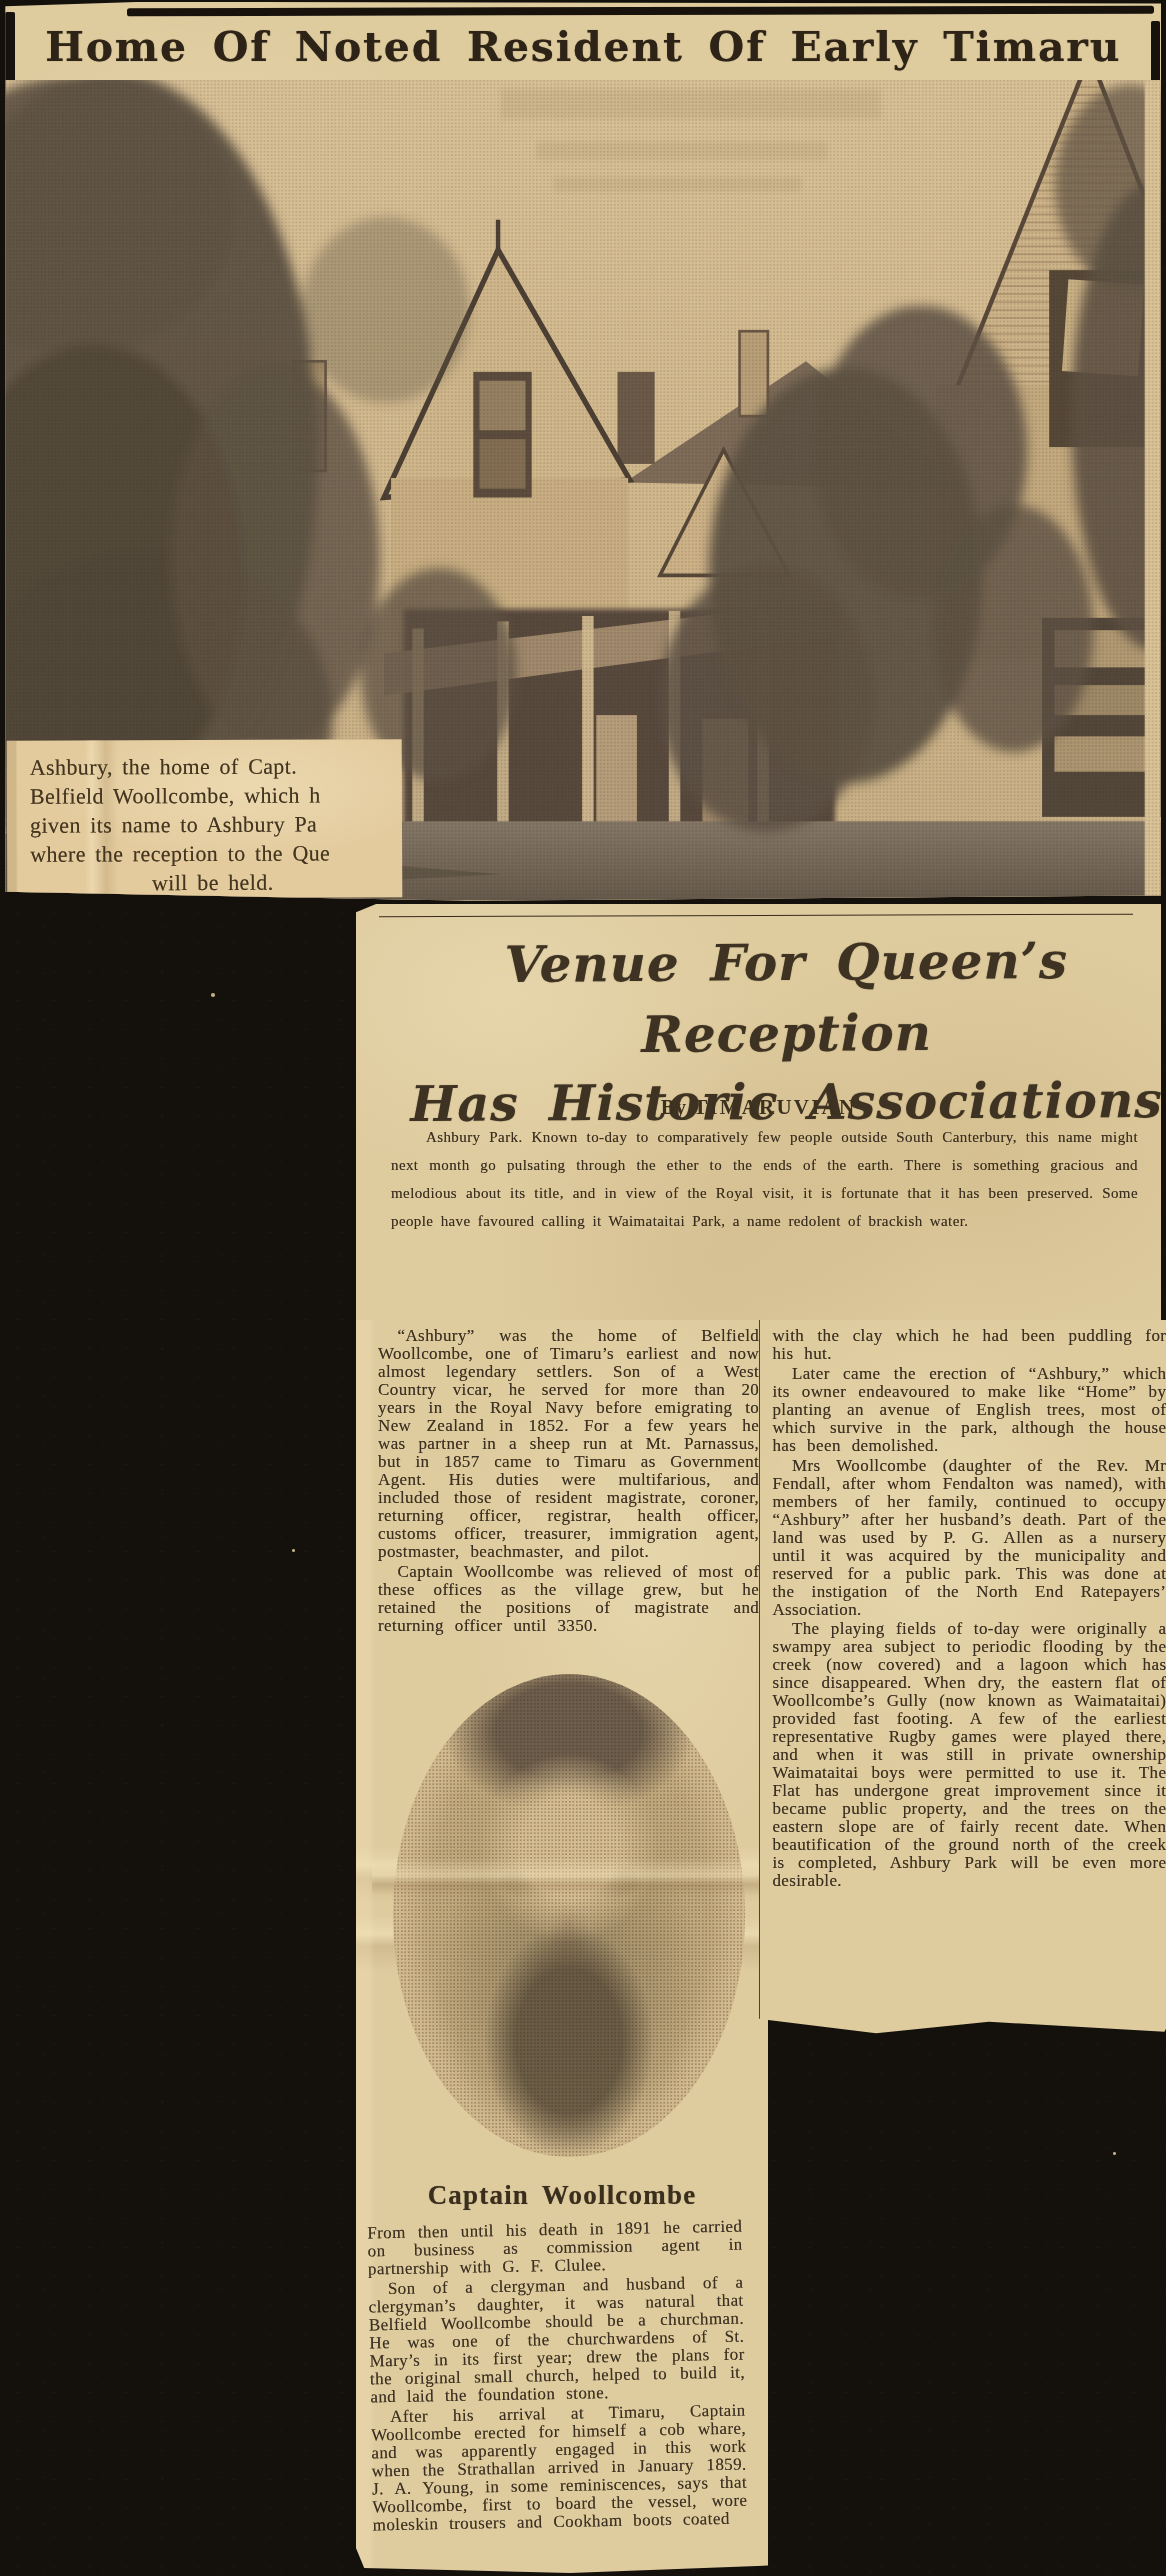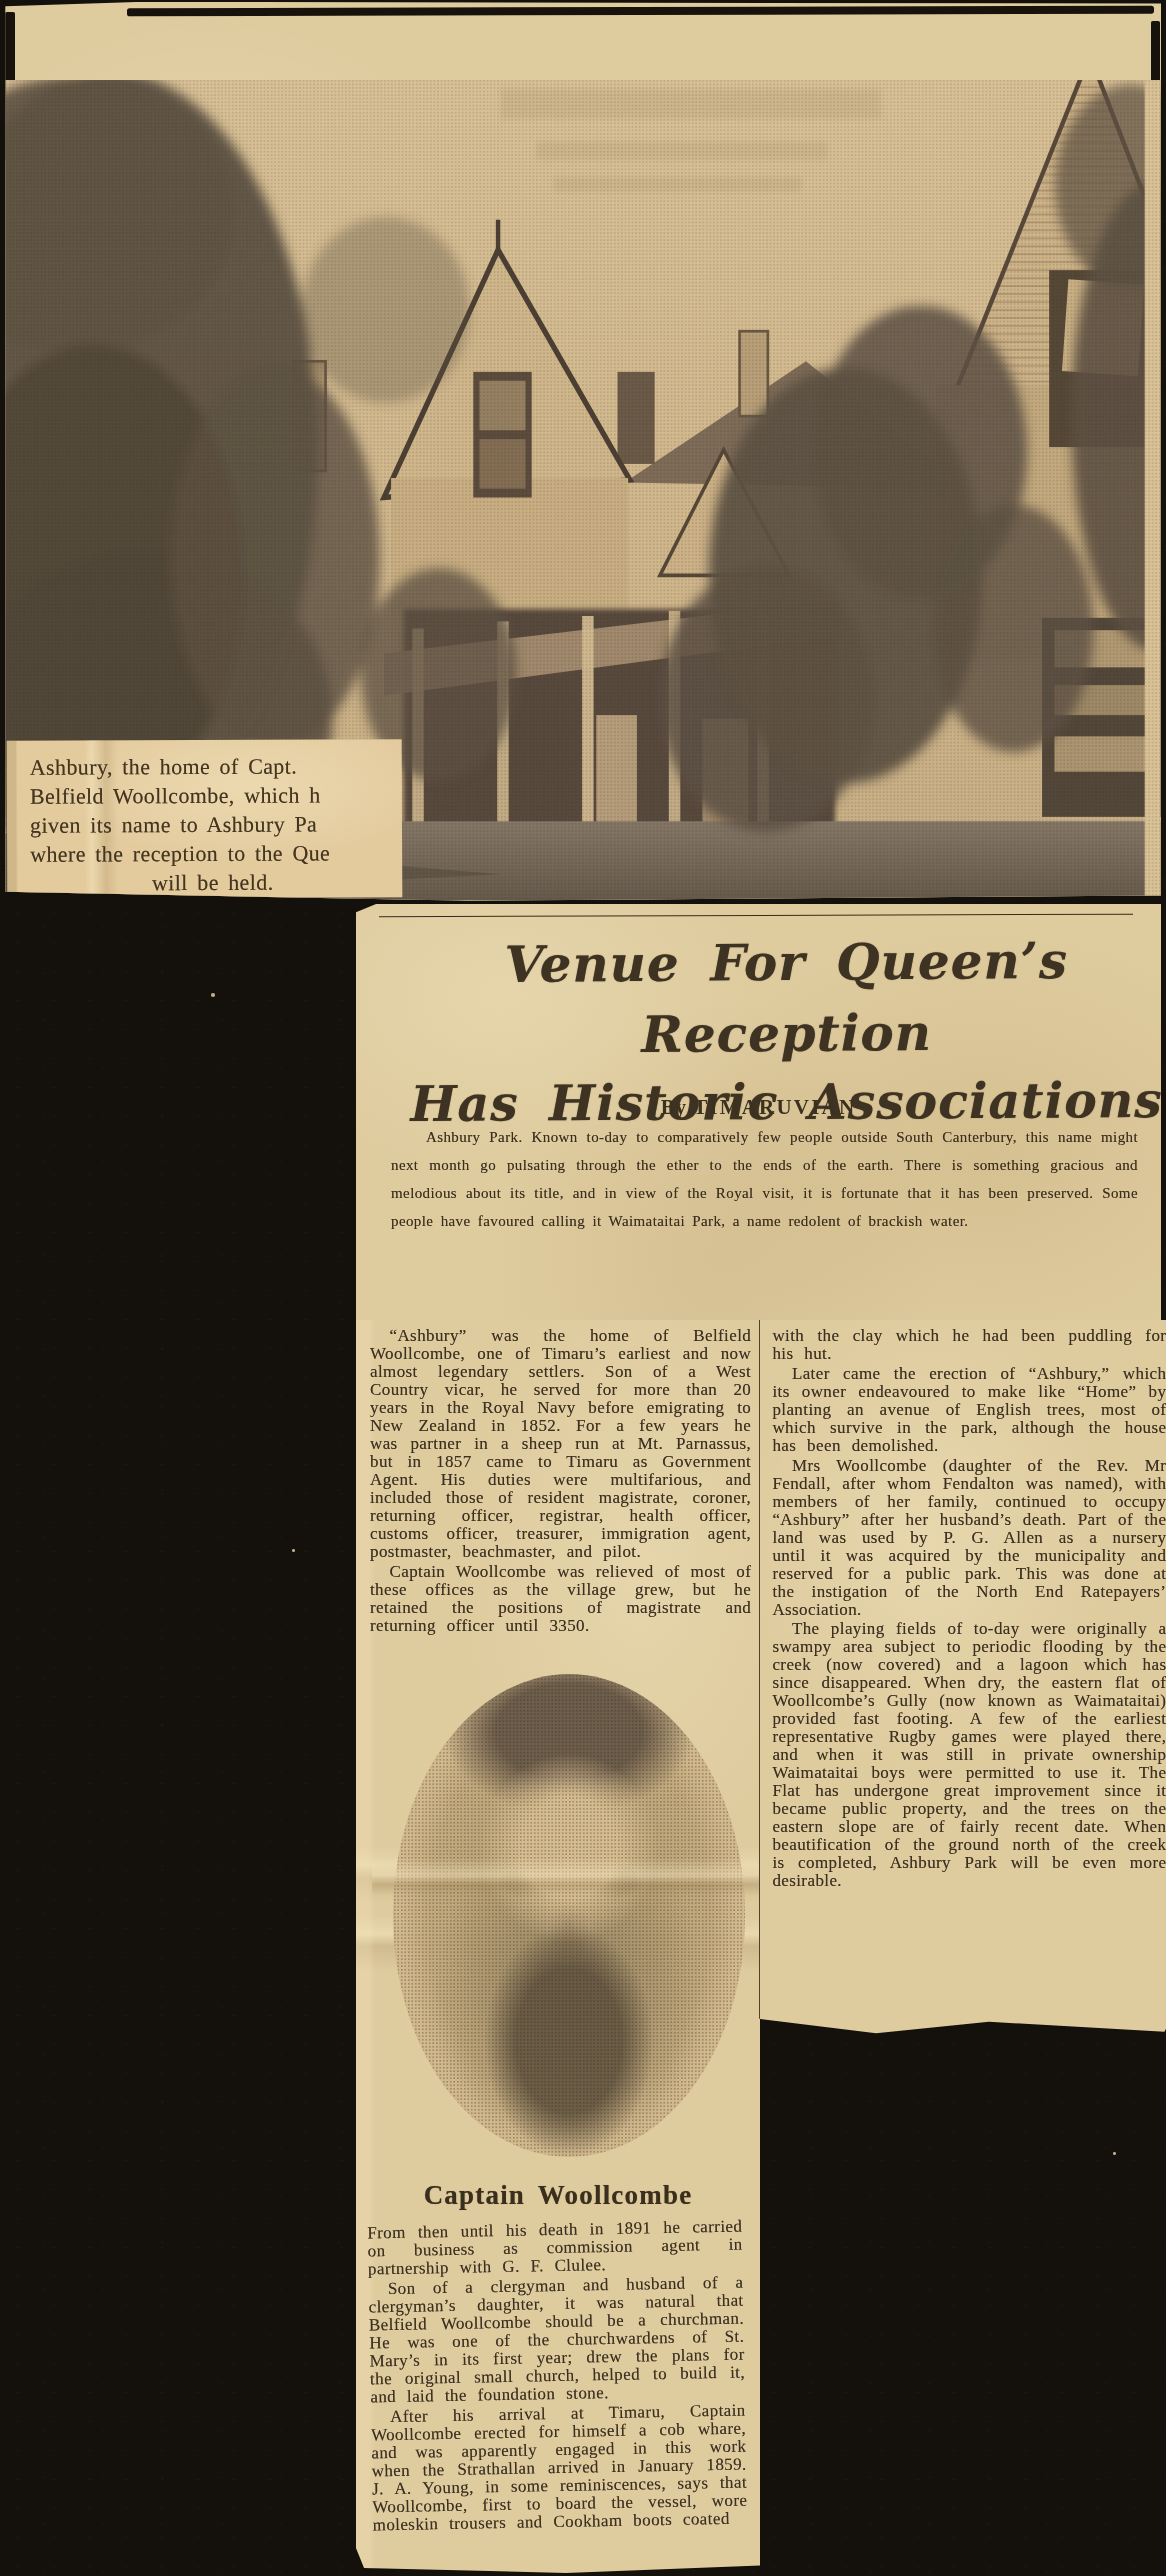--- a/index.html
+++ b/index.html
@@ -68,21 +68,21 @@
   .lead{position:absolute;left:35px;top:219px;width:747px;
     font-size:15px;line-height:28px;text-align:justify;text-indent:35px;
     letter-spacing:0.4px;word-spacing:3.1px;color:#3a2e1e;
     text-shadow:0 0 0.6px rgba(58,45,28,.5);}
   .blockB{left:356px;top:1320px;width:404px;height:1253px;
     background-image:
       linear-gradient(90deg, rgba(248,230,190,.28) 0 12.4px, transparent 19.5px),
       radial-gradient(ellipse 265px 442px at 70% 20%, rgba(255,243,210,.25), transparent 70%),
       linear-gradient(180deg, transparent 42%, rgba(248,232,194,.4) 43.5%, rgba(120,90,45,.12) 44.6%, transparent 46.5%),
       linear-gradient(180deg, transparent 47.5%, rgba(248,232,194,.45) 49%, rgba(120,90,45,.14) 50%, transparent 52%);
-    clip-path:polygon(0 0,100% 0,100% 99.4%,52% 100%,2% 99.6%,0 98%);}
+    clip-path:polygon(0 0,100% 0,100% 99.4%,52% 100%,2% 99.6%,0 98%);padding-left:8px;}
   .blockC{left:759px;top:1320px;width:418px;height:719px;
     border-left:1.8px solid #51412c;box-sizing:border-box;
     background-image:radial-gradient(ellipse 265px 354px at 40% 30%, rgba(255,243,210,.3), transparent 70%);
     clip-path:polygon(0 0,100% 0,100% 95.5%,97% 99%,55% 97.6%,28% 99.2%,0 97.2%);}
   .bodytext{font-size:17px;line-height:18px;text-align:justify;
     letter-spacing:0.4px;word-spacing:6.2px;color:#3c3022;
     text-shadow:0 0 0.6px rgba(60,46,28,.55);}
   .bodytext p{margin:0 0 1.8px 0;}
   .bodytext p.ind{text-indent:19.5px;}
   .colpad-l{padding:7px 8.8px 0 14px;}
@@ -114,20 +114,21 @@
 </head>
 <body>
 
 <div class="page">
 
   <div class="paper clip-top">
     <div class="ink-topbar"></div>
     <div class="ink-bracket-l"></div>
     <div class="ink-bracket-r"></div>
 
+    <div class="headline1">Home Of Noted Resident Of Early Timaru</div>
 
     <div class="photo-wrap">
       <svg width="1156" height="820" viewBox="0 0 1306 927">
         <defs>
           <linearGradient id="sky" x1="0" y1="0" x2="0" y2="1">
             <stop offset="0" stop-color="#d8c096"></stop>
               <stop offset=".6" stop-color="#cfb68b"></stop>
               <stop offset="1" stop-color="#c6ad83"></stop>
           </linearGradient>
           <linearGradient id="lawn" x1="0" y1="0" x2="0" y2="1">

